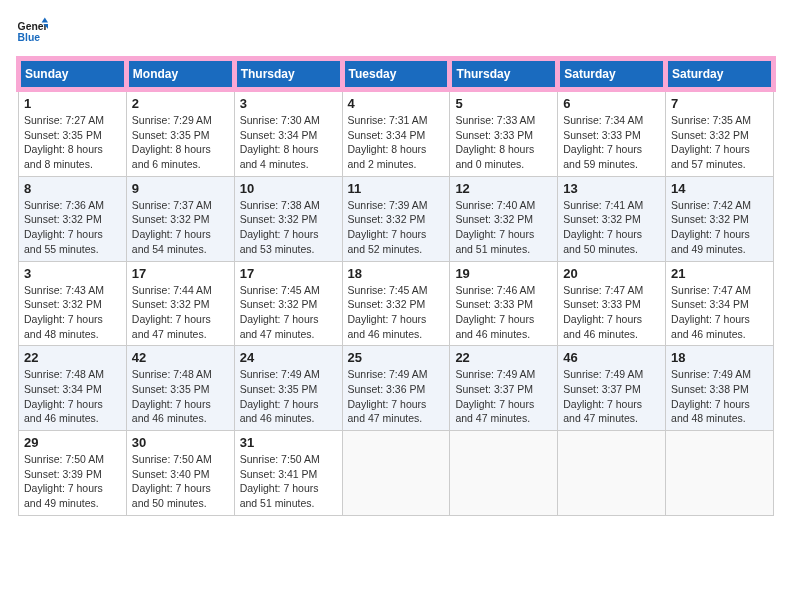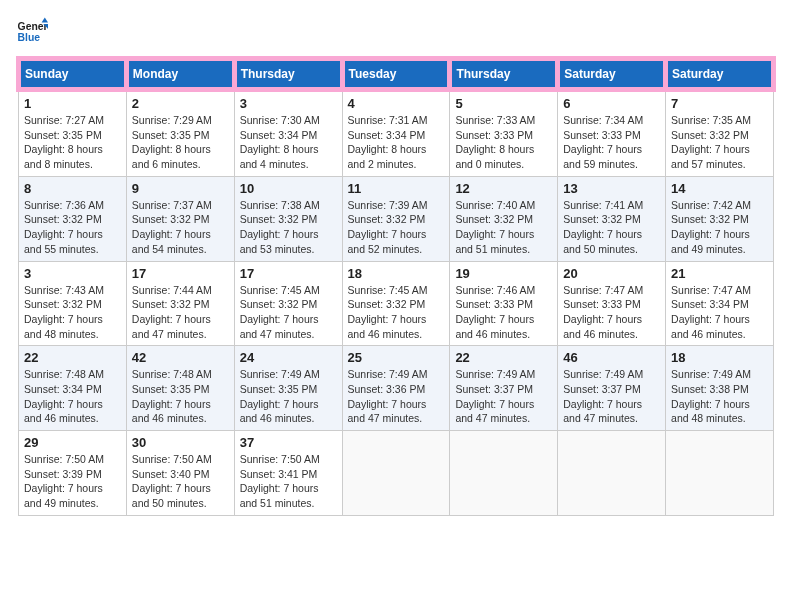--- a/index.html
+++ b/index.html
@@ -235,21 +235,21 @@
       <tr>
         <td>
           <span class="day-num">29</span>
           <div class="day-detail">Sunrise: 7:50 AM<br>Sunset: 3:39 PM<br>Daylight: 7 hours and 49 minutes.</div>
         </td>
         <td>
           <span class="day-num">30</span>
           <div class="day-detail">Sunrise: 7:50 AM<br>Sunset: 3:40 PM<br>Daylight: 7 hours and 50 minutes.</div>
         </td>
         <td>
-          <span class="day-num">37</span>
+          <span class="day-num">31</span>
           <div class="day-detail">Sunrise: 7:50 AM<br>Sunset: 3:41 PM<br>Daylight: 7 hours and 51 minutes.</div>
         </td>
         <td class="empty-cell"></td>
         <td class="empty-cell"></td>
         <td class="empty-cell"></td>
         <td class="empty-cell"></td>
       </tr>
     </tbody>
 </table>
 

